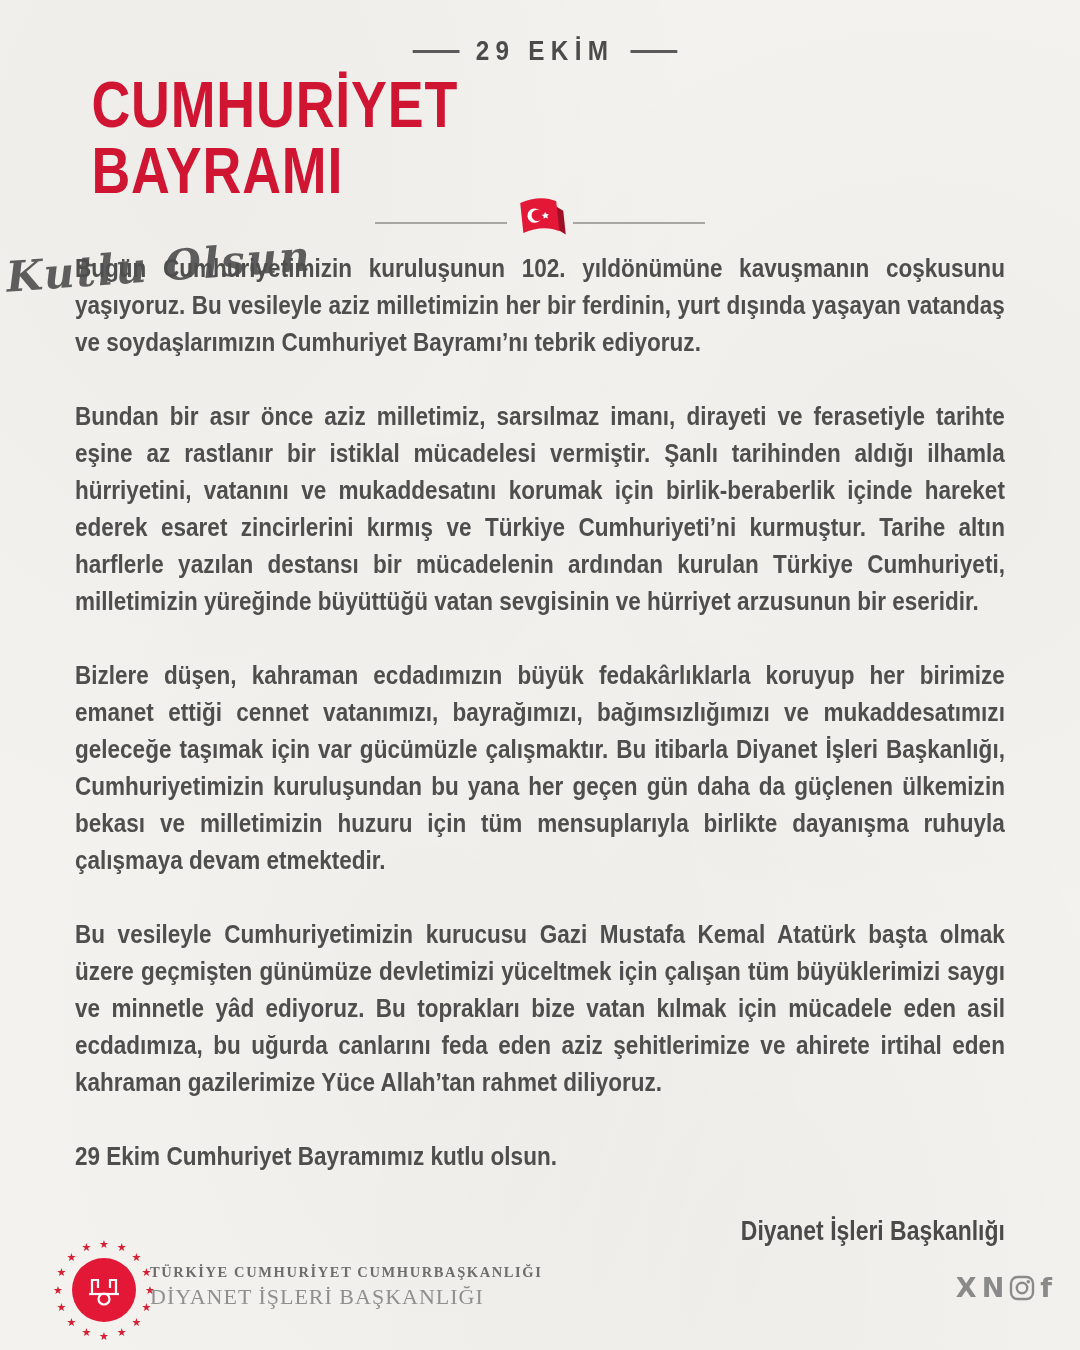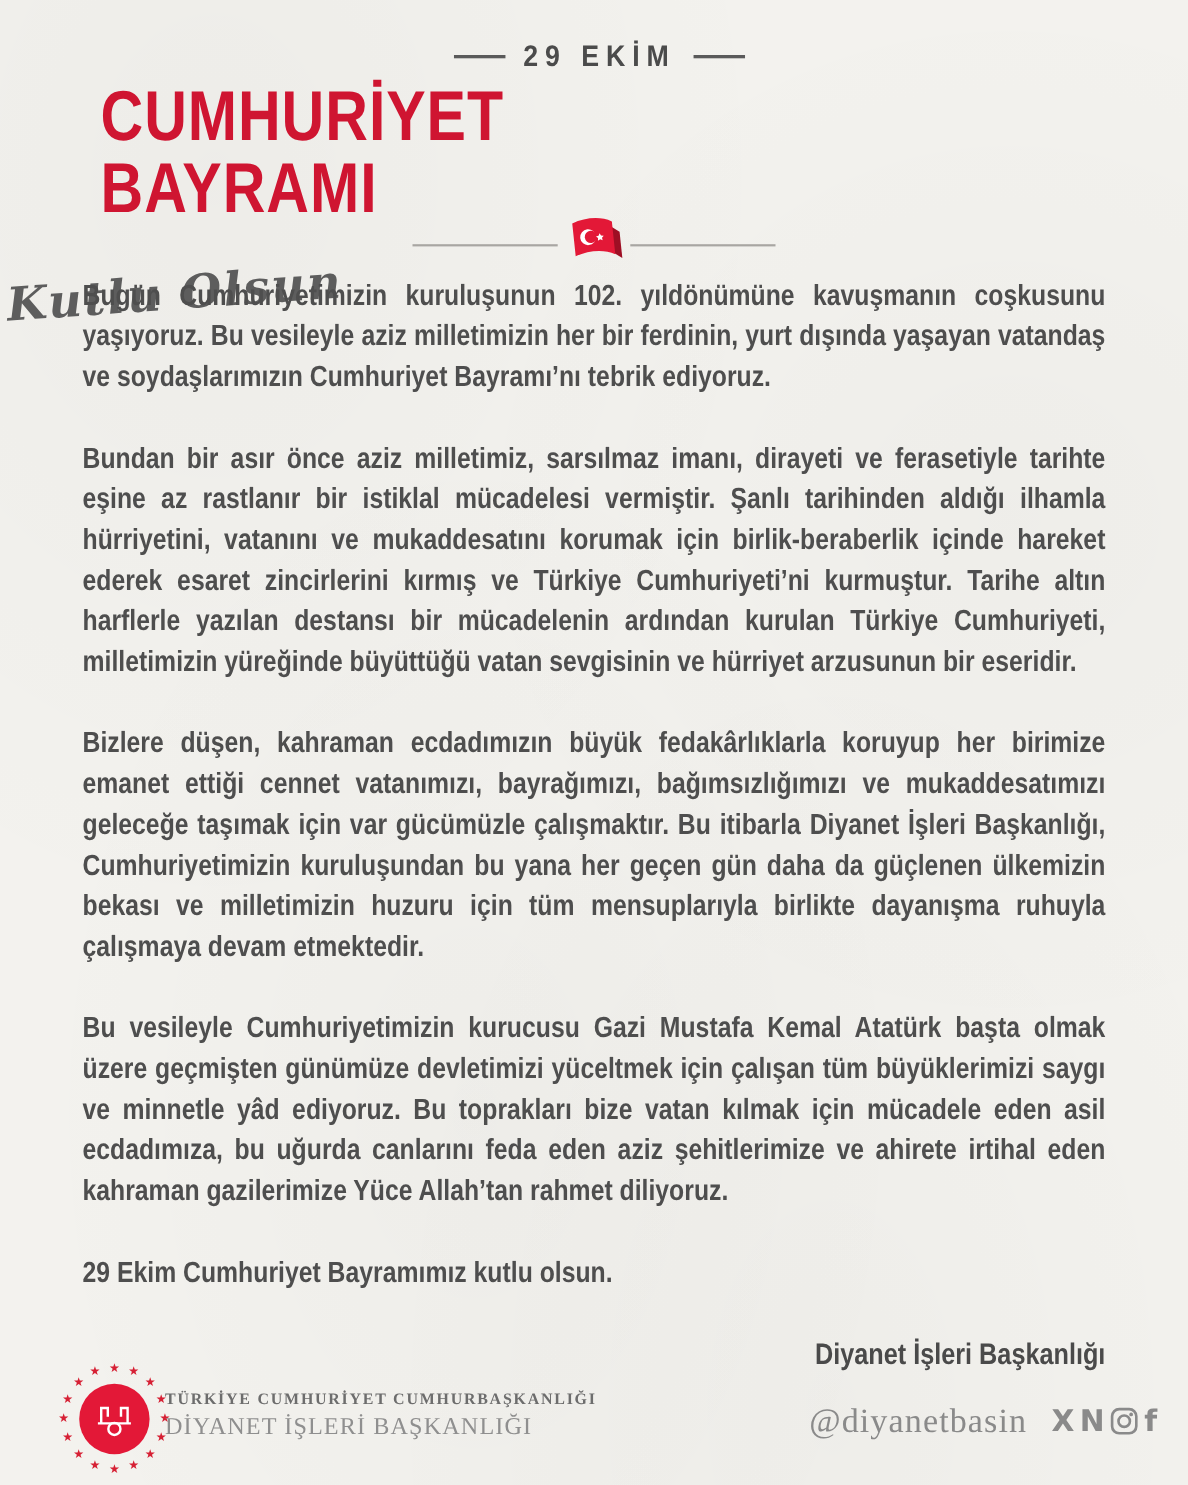--- a/index.html
+++ b/index.html
@@ -161,21 +161,20 @@
         <span class="emblem-star" style="left: 0.5px; top: 46.5px;">★</span>
         <span class="emblem-star" style="left: 4.00154px; top: 28.8966px;">★</span>
         <span class="emblem-star" style="left: 13.9731px; top: 13.9731px;">★</span>
         <span class="emblem-star" style="left: 28.8966px; top: 4.00154px;">★</span>
       </div>
     <div class="org-text">
       <div class="org-small">TÜRKİYE CUMHURİYET CUMHURBAŞKANLIĞI</div>
       <div class="org-large">DİYANET İŞLERİ BAŞKANLIĞI</div>
     </div>
     <div class="social">
-      <span class="handle">@diyanetbasin</span>
       <span class="icon-row">
         <span class="letter-icon">X</span>
         <span class="letter-icon">N</span>
         <span class="ig-icon">
           <svg width="26" height="26" viewBox="0 0 26 26">
             <rect x="2" y="2" width="22" height="22" rx="6.5" fill="none" stroke="#8a8a8a" stroke-width="2.4"></rect>
             <circle cx="13" cy="13" r="5.2" fill="none" stroke="#8a8a8a" stroke-width="2.4"></circle>
             <circle cx="19.3" cy="6.8" r="1.7" fill="#8a8a8a"></circle>
           </svg>
         </span>

